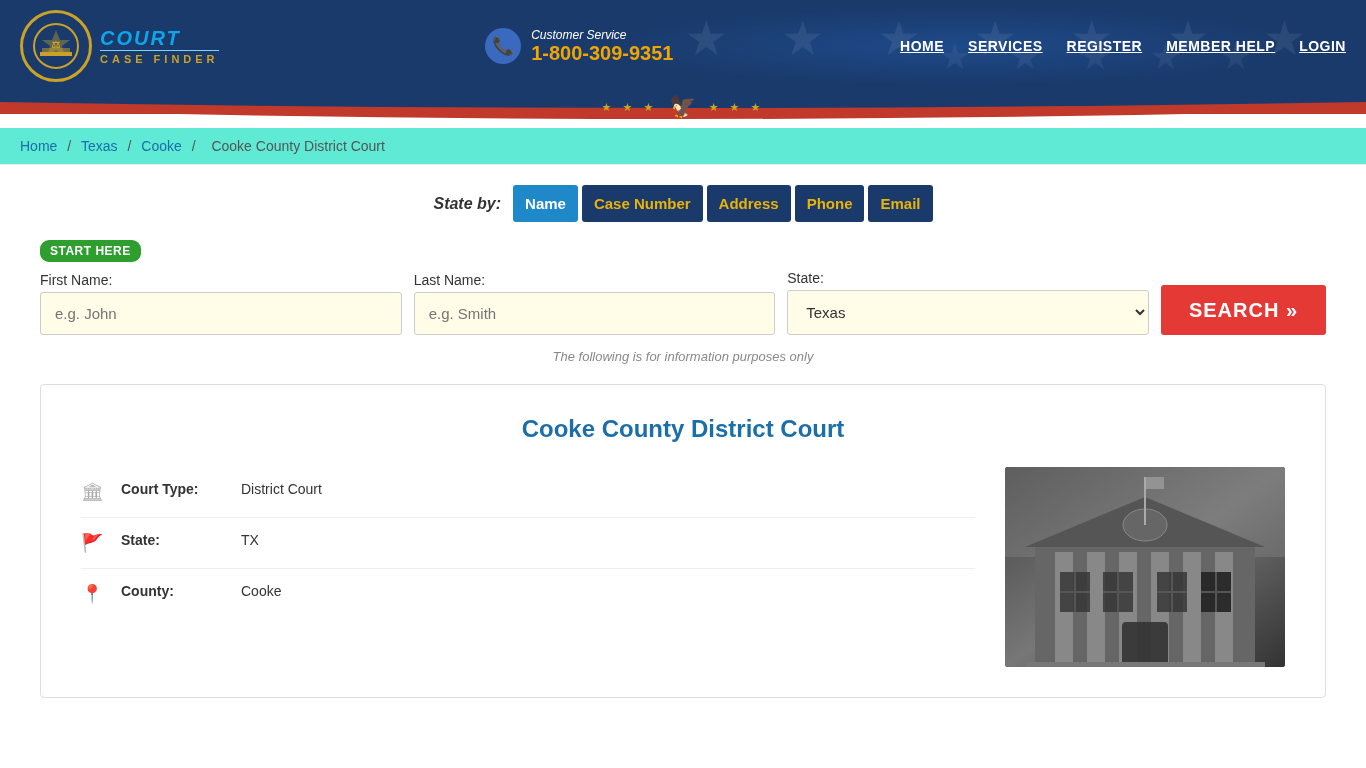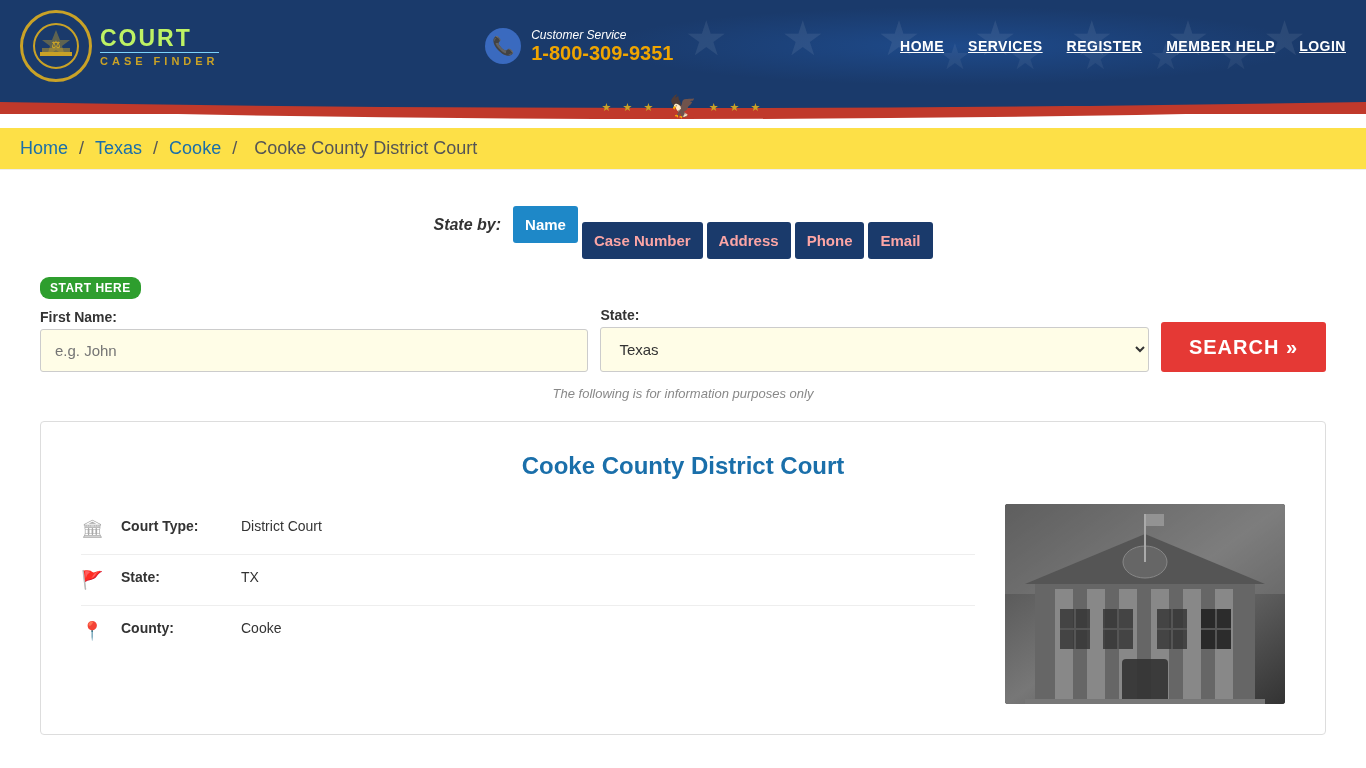--- a/index.html
+++ b/index.html
@@ -40,24 +40,25 @@
     }
     .logo-circle svg {
       width: 48px;
       height: 48px;
     }
     .logo-text {
       display: flex;
       flex-direction: column;
     }
     .logo-court {
-      font-size: 23px;
+      font-size: 20px;
       font-weight: 900;
-      color: #bef264;
+      color: #0ea5e9;
       letter-spacing: 2px;
+      font-style: italic;
     }
     .logo-case-finder {
       font-size: 11px;
       letter-spacing: 4px;
       color: #c9a227;
       font-weight: bold;
       text-align: center;
       border-top: 1px solid #7dd3fc;
       padding-top: 2px;
     }
@@ -119,23 +120,23 @@
     }
     .ribbon-stars {
       font-size: 11px;
       color: #c9a227;
       letter-spacing: 4px;
     }
 
     
     .breadcrumb {
       padding: 10px 20px;
-      font-size: 18px;
+      font-size: 14px;
       border-bottom: 1px solid #eee;
-      background: #fde047;
+      background: #5eead4;
     }
     .breadcrumb a { color: #1a6faa; text-decoration: none; }
     .breadcrumb span { color: #555; margin: 0 6px; }
 
     
     .main-content {
       padding: 20px 40px;
       max-width: 1366px;
       margin: 0 auto;
     }
@@ -170,22 +171,21 @@
       border: none;
       cursor: pointer;
       border-radius: 3px;
     }
     .tab-btn.active {
       background: #1e88c8;
       color: #fff;
     }
     .tab-btn.inactive {
       background: #1a3a6b;
-      color: #fca5a5;
-      margin-top: 32px;
+      color: #eab308;
     }
 
     
     .start-here-badge {
       display: inline-block;
       background: #2e9e2e;
       color: #fff;
       font-size: 12px;
       font-weight: bold;
       padding: 4px 10px;
@@ -201,21 +201,21 @@
       gap: 0;
     }
     .form-group {
       display: flex;
       flex-direction: column;
       flex: 1;
       margin-right: 12px;
     }
     .form-group label {
       font-size: 14px;
-      font-weight: bold;
+      font-weight: normal;
       margin-bottom: 4px;
       color: #333;
     }
     .form-group input, .form-group select {
       padding: 12px 14px;
       font-size: 15px;
       border: 1px solid #ccc;
       border-radius: 3px;
       background: #fffde7;
       color: #888;
@@ -384,20 +384,24 @@
     <button class="tab-btn inactive">Email</button>
   </div>
 
   <div>
     <span class="start-here-badge">START HERE</span>
 
     <div class="search-form">
       <div class="form-group">
         <label>First Name:</label>
         <input type="text" placeholder="e.g. John" style="">
+      </div>
+      <div class="form-group">
+        <label>Last Name:</label>
+        <input type="text" placeholder="e.g. Smith" style="">
       </div>
       <div class="form-group">
         <label>State:</label>
         <select>
           <option>Alabama</option><option>Alaska</option><option>Arizona</option><option>Arkansas</option>
           <option>California</option><option>Colorado</option><option>Connecticut</option><option>Delaware</option>
           <option>Florida</option><option>Georgia</option><option>Hawaii</option><option>Idaho</option>
           <option>Illinois</option><option>Indiana</option><option>Iowa</option><option>Kansas</option>
           <option>Kentucky</option><option>Louisiana</option><option>Maine</option><option>Maryland</option>
           <option>Massachusetts</option><option>Michigan</option><option>Minnesota</option><option>Mississippi</option>

